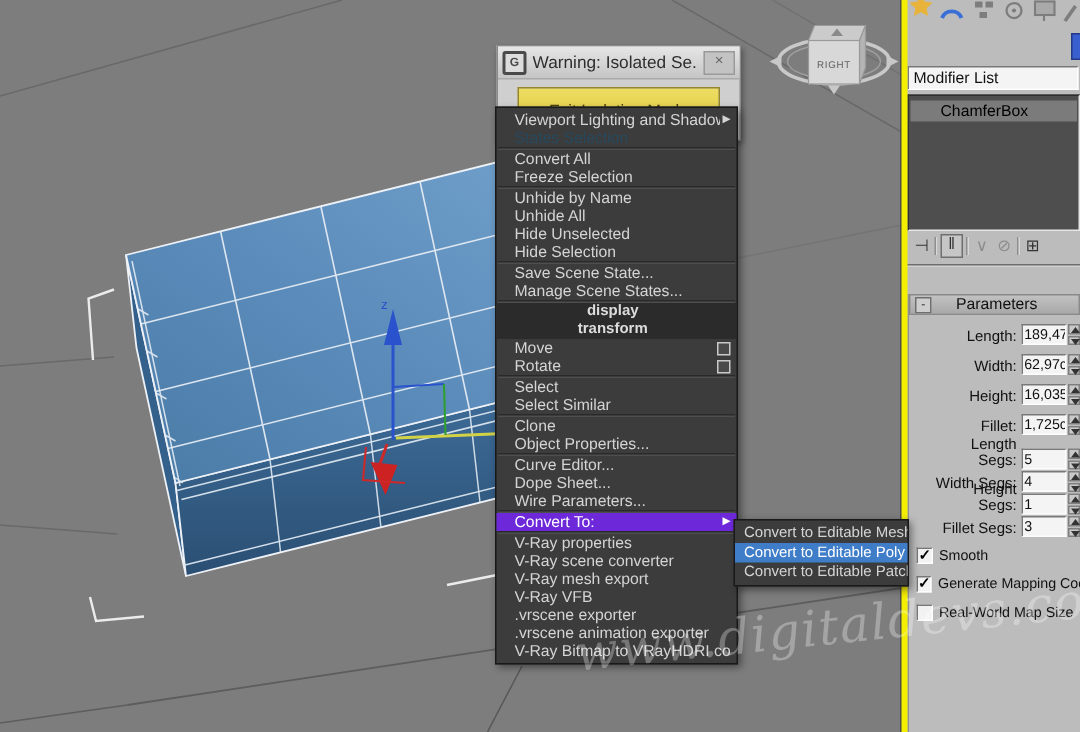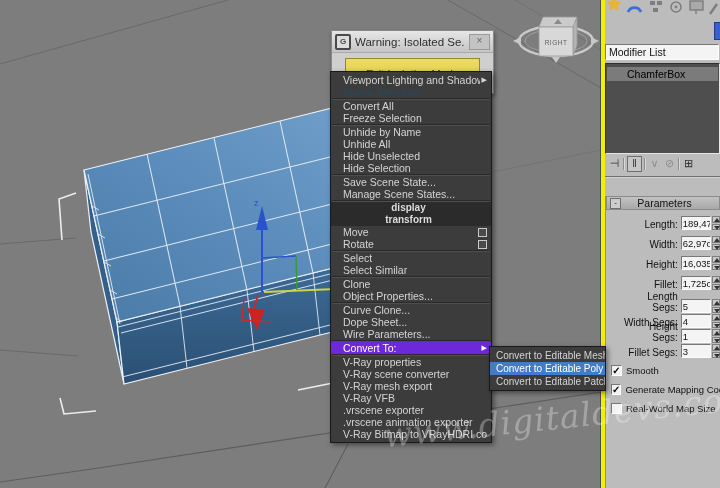--- a/index.html
+++ b/index.html
@@ -258,21 +258,21 @@
       </div>
     <div class="msep"></div>
     <div class="mi">
         <span class="milab">Clone</span>
       </div>
     <div class="mi">
         <span class="milab">Object Properties...</span>
       </div>
     <div class="msep"></div>
     <div class="mi">
-        <span class="milab">Curve Clone...</span>
+        <span class="milab">Curve Editor...</span>
       </div>
     <div class="mi">
         <span class="milab">Dope Sheet...</span>
       </div>
     <div class="mi">
         <span class="milab">Wire Parameters...</span>
       </div>
     <div class="msep"></div>
     <div class="mi hl">
         <span class="milab">Convert To:</span>

